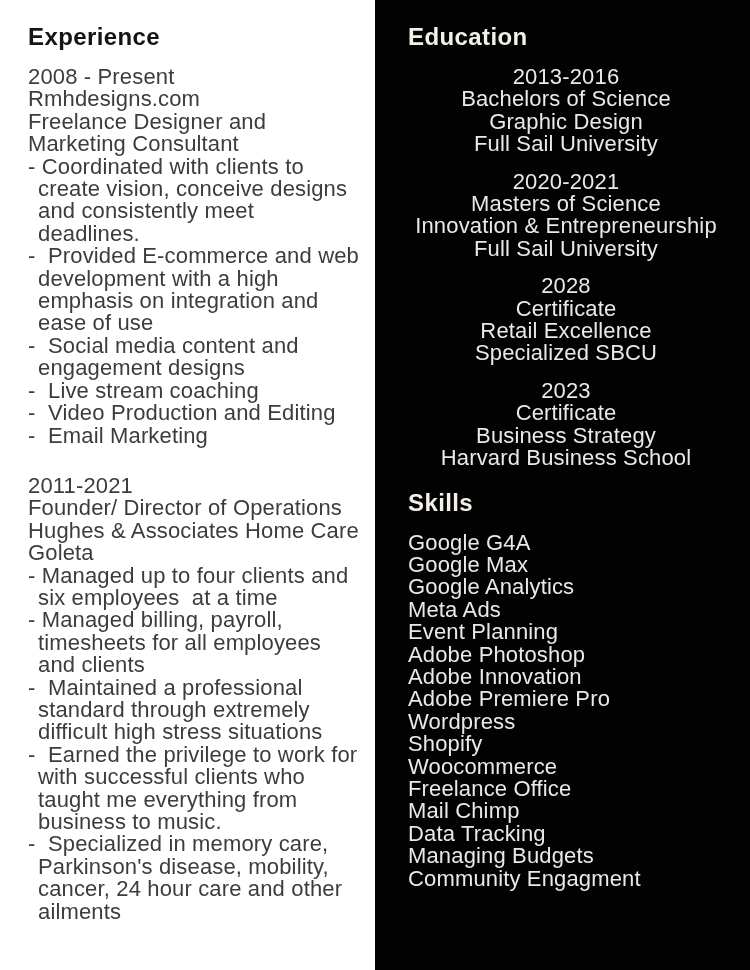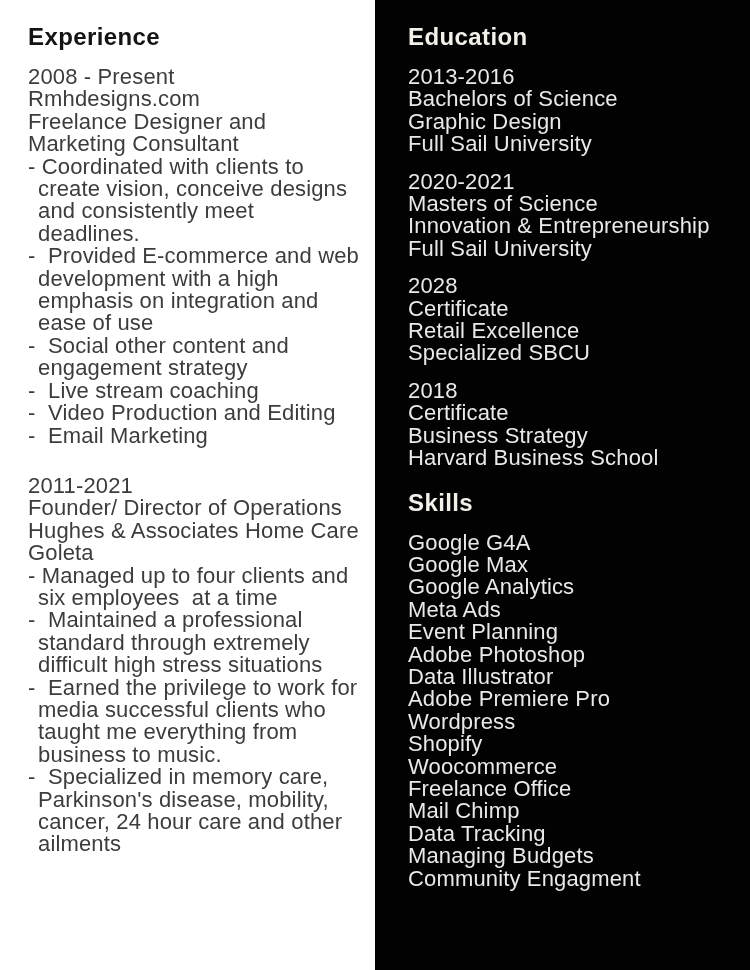--- a/index.html
+++ b/index.html
@@ -35,63 +35,64 @@
     font-size: 22px;
     line-height: 22.4px;
     letter-spacing: 0.15px;
     white-space: pre-wrap;
   }
   .job { margin: 0 0 28px 0; }
   .bullets, .skills-list, .edu-lines {
     list-style: none; margin: 0; padding: 0;
   }
   .bullet { padding-left: 10px; text-indent: -10px; }
-  .edu-entry { margin: 0 0 15px 0; }
+  .edu-entry { margin: 0 0 15px 0; text-align: center; }
 </style>
 </head>
 <body>
 
 <div class="page">
 
   <div class="col col-left">
     <h1 class="section-heading">Experience</h1>
     <div>
   <section class="job">
     <div class="line">2008 - Present</div>
     <div class="line">Rmhdesigns.com</div>
     <div class="line">Freelance Designer and Marketing Consultant</div>
     <div class="line"></div>
     <ul class="bullets">
   <li class="bullet">- Coordinated with clients to create vision, conceive designs and consistently meet deadlines.</li>
 
   <li class="bullet">-  Provided E-commerce and web development with a high emphasis on integration and ease of use</li>
 
 
-  <li class="bullet">-  Social other content and engagement strategy</li>
+  <li class="bullet">-  Social media content and engagement designs</li>
 
   <li class="bullet">-  Live stream coaching</li>
 
   <li class="bullet">-  Video Production and Editing</li>
 
   <li class="bullet">-  Email Marketing</li>
 </ul>
   </section>
 
   <section class="job">
     <div class="line">2011-2021</div>
     <div class="line">Founder/ Director of Operations</div>
     <div class="line">Hughes &amp; Associates Home Care</div>
     <div class="line">Goleta</div>
     <ul class="bullets">
   <li class="bullet">- Managed up to four clients and six employees  at a time</li>
 
+  <li class="bullet">- Managed billing, payroll, timesheets for all employees and clients</li>
 
   <li class="bullet">-  Maintained a professional standard through extremely difficult high stress situations</li>
 
-  <li class="bullet">-  Earned the privilege to work for media successful clients who taught me everything from business to music.</li>
+  <li class="bullet">-  Earned the privilege to work for with successful clients who taught me everything from business to music.</li>
 
   <li class="bullet">-  Specialized in memory care, Parkinson's disease, mobility, cancer, 24 hour care and other ailments</li>
 </ul>
   </section>
 </div>
   </div>
 
   <div class="col col-right">
     <h1 class="section-heading">Education</h1>
     <div>
@@ -122,21 +123,21 @@
     <div class="edu-lines">
   <div class="line">Certificate</div>
 
   <div class="line">Retail Excellence</div>
 
   <div class="line">Specialized SBCU</div>
 </div>
   </section>
 
   <section class="edu-entry">
-    <div class="line">2018</div>
+    <div class="line">2023</div>
     <div class="edu-lines">
   <div class="line">Certificate</div>
 
   <div class="line">Business Strategy</div>
 
   <div class="line">Harvard Business School</div>
 </div>
   </section>
 </div>
 
@@ -147,21 +148,21 @@
   <li class="line">Google Max</li>
 
   <li class="line">Google Analytics</li>
 
   <li class="line">Meta Ads</li>
 
   <li class="line">Event Planning</li>
 
   <li class="line">Adobe Photoshop</li>
 
-  <li class="line">Data Illustrator</li>
+  <li class="line">Adobe Innovation</li>
 
   <li class="line">Adobe Premiere Pro</li>
 
   <li class="line">Wordpress</li>
 
   <li class="line">Shopify</li>
 
   <li class="line">Woocommerce</li>
 
   <li class="line">Freelance Office</li>

